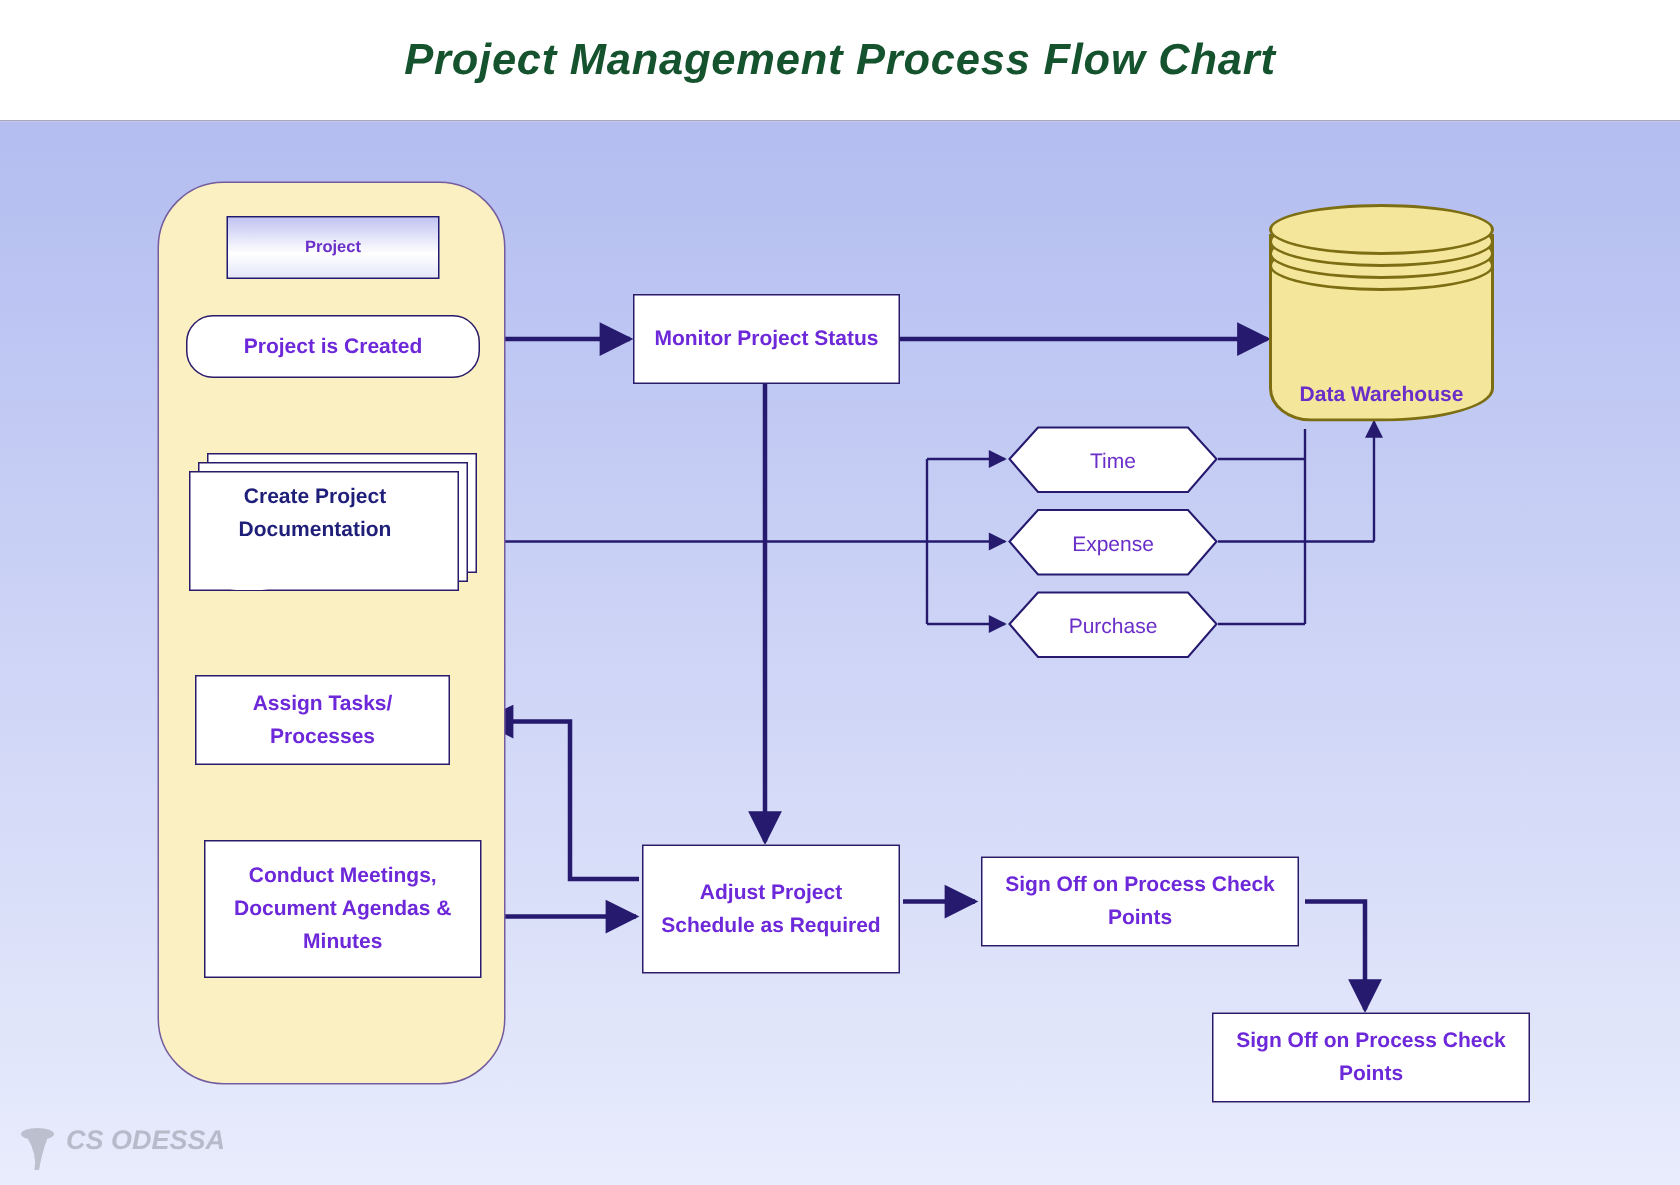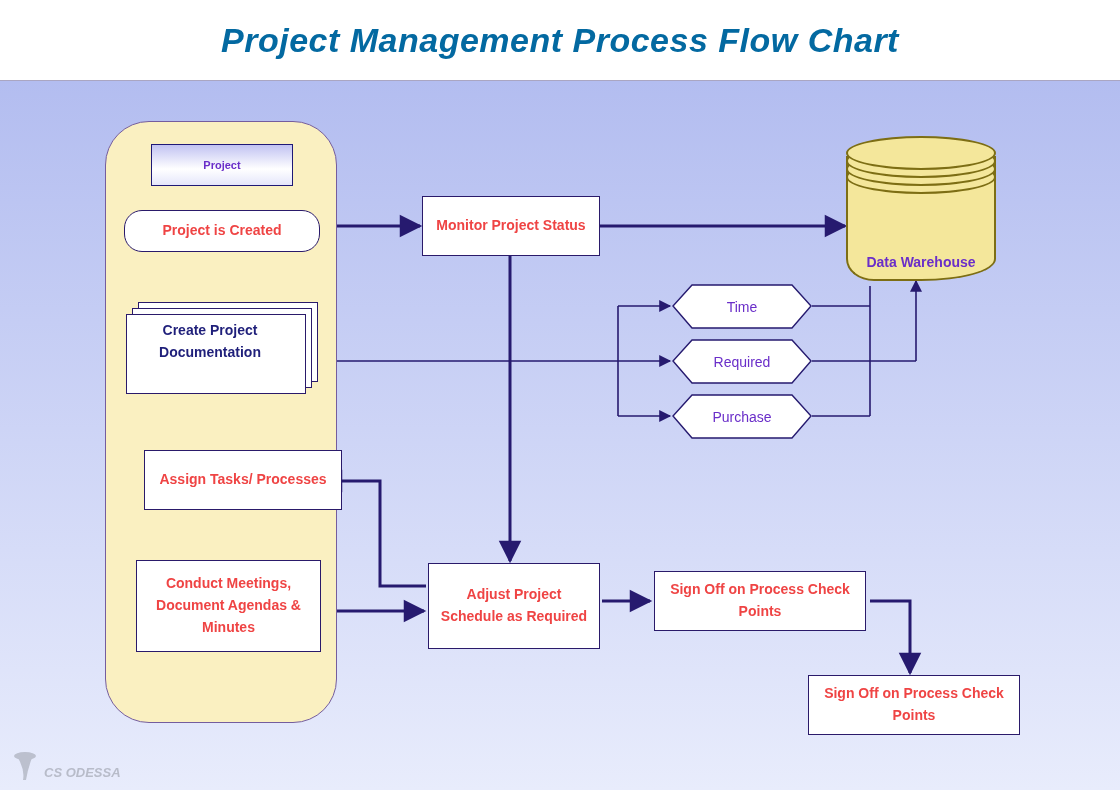--- a/index.html
+++ b/index.html
@@ -10,42 +10,42 @@
     color:#1f1f7a;
     background:#fff;
     position:relative;
   }
   
   .title-area{
     height:80px;
     display:flex;align-items:center;justify-content:center;
   }
   .title{
-    font-size:34px;
+    font-size:29px;
     font-weight:bold;
     font-style:italic;
-    color:#0369a1;
+    color:#14532d;
     letter-spacing:.5px;
   }
   .divider{
     height:1px;background:#aaa6c2;
   }
   
   .canvas{
     position:relative;
     width:1120px;height:709px;
     background:linear-gradient(180deg,#b3bdf0 0%,#e8ecfc 100%);
   }
   .box{
     position:absolute;
     background:#fff;
     border:1px solid #2a1a6a;
     text-align:center;
     font-weight:bold;
-    color:#ef4444;
+    color:#6d28d9;
     display:flex;align-items:center;justify-content:center;
     line-height:1.55;
     box-sizing:border-box;
     padding:4px 6px;
   }
   
   .project-container{
     position:absolute;
     left:105px;top:40px;
     width:230px;height:600px;
@@ -112,22 +112,22 @@
     position:absolute;left:0;width:150px;height:34px;
     background:#f4e79b;border:2px solid #7d6e14;border-radius:50%;
     box-sizing:border-box;
   }
   .db .label{
     position:absolute;left:0;bottom:28px;width:150px;text-align:center;
     color:#6a2ec9;font-weight:bold;line-height:1.6;
   }
   .watermark{
     position:absolute;left:12px;bottom:10px;
-    color:#9fa3af;font-style:italic;font-size:13px;font-weight:bold;
-    display:flex;align-items:flex-end;gap:6px;
+    color:#9fa3af;font-style:italic;font-size:18px;font-weight:bold;
+    display:flex;align-items:flex-start;gap:6px;
     opacity:.65;
   }
   .watermark svg{opacity:.9}
 </style>
 </head>
 <body>
 
 <div class="title-area">
   <div class="title">Project Management Process Flow Chart</div>
 </div>
@@ -186,21 +186,21 @@
 
     <div class="box round-box" style="left:18px;top:88px;width:196px;height:42px">Project is Created</div>
 
     <div class="doc-shape" style="left:20px;top:180px">
       <div class="doc-page" style="left:12px;top:0"></div>
       <div class="doc-page" style="left:6px;top:6px"></div>
       <div class="doc-page front" style="left:0;top:12px"></div>
       <div class="doc-text">Create Project Documentation</div>
     </div>
 
-    <div class="box" style="left:38px;top:328px;width:198px;height:60px">Assign Tasks/ Processes</div>
+    <div class="box" style="left:24px;top:328px;width:170px;height:60px">Assign Tasks/ Processes</div>
 
     <div class="box" style="left:30px;top:438px;width:185px;height:92px">Conduct Meetings, Document Agendas &amp; Minutes</div>
   </div>
 
   <div class="box" style="left:428px;top:482px;width:172px;height:86px">Adjust Project Schedule as Required</div>
 
   <div class="box" style="left:422px;top:115px;width:178px;height:60px">Monitor Project Status</div>
 
   <div class="box" style="left:654px;top:490px;width:212px;height:60px">Sign Off on Process Check Points</div>
 
@@ -209,21 +209,21 @@
   <div class="hex" style="left:672px;top:203px">
     <svg width="140" height="45">
         <polygon points="20,1 120,1 139,22 120,44 20,44 1,22" fill="#fff" stroke="#261a6f" stroke-width="1.4"></polygon>
       </svg>
     <span>Time</span>
   </div>
   <div class="hex" style="left:672px;top:258px">
     <svg width="140" height="45">
         <polygon points="20,1 120,1 139,22 120,44 20,44 1,22" fill="#fff" stroke="#261a6f" stroke-width="1.4"></polygon>
       </svg>
-    <span>Required</span>
+    <span>Expense</span>
   </div>
   <div class="hex" style="left:672px;top:313px">
     <svg width="140" height="45">
         <polygon points="20,1 120,1 139,22 120,44 20,44 1,22" fill="#fff" stroke="#261a6f" stroke-width="1.4"></polygon>
       </svg>
     <span>Purchase</span>
   </div>
 
   <div class="db" style="left:846px;top:55px">
     <div class="body"></div>

